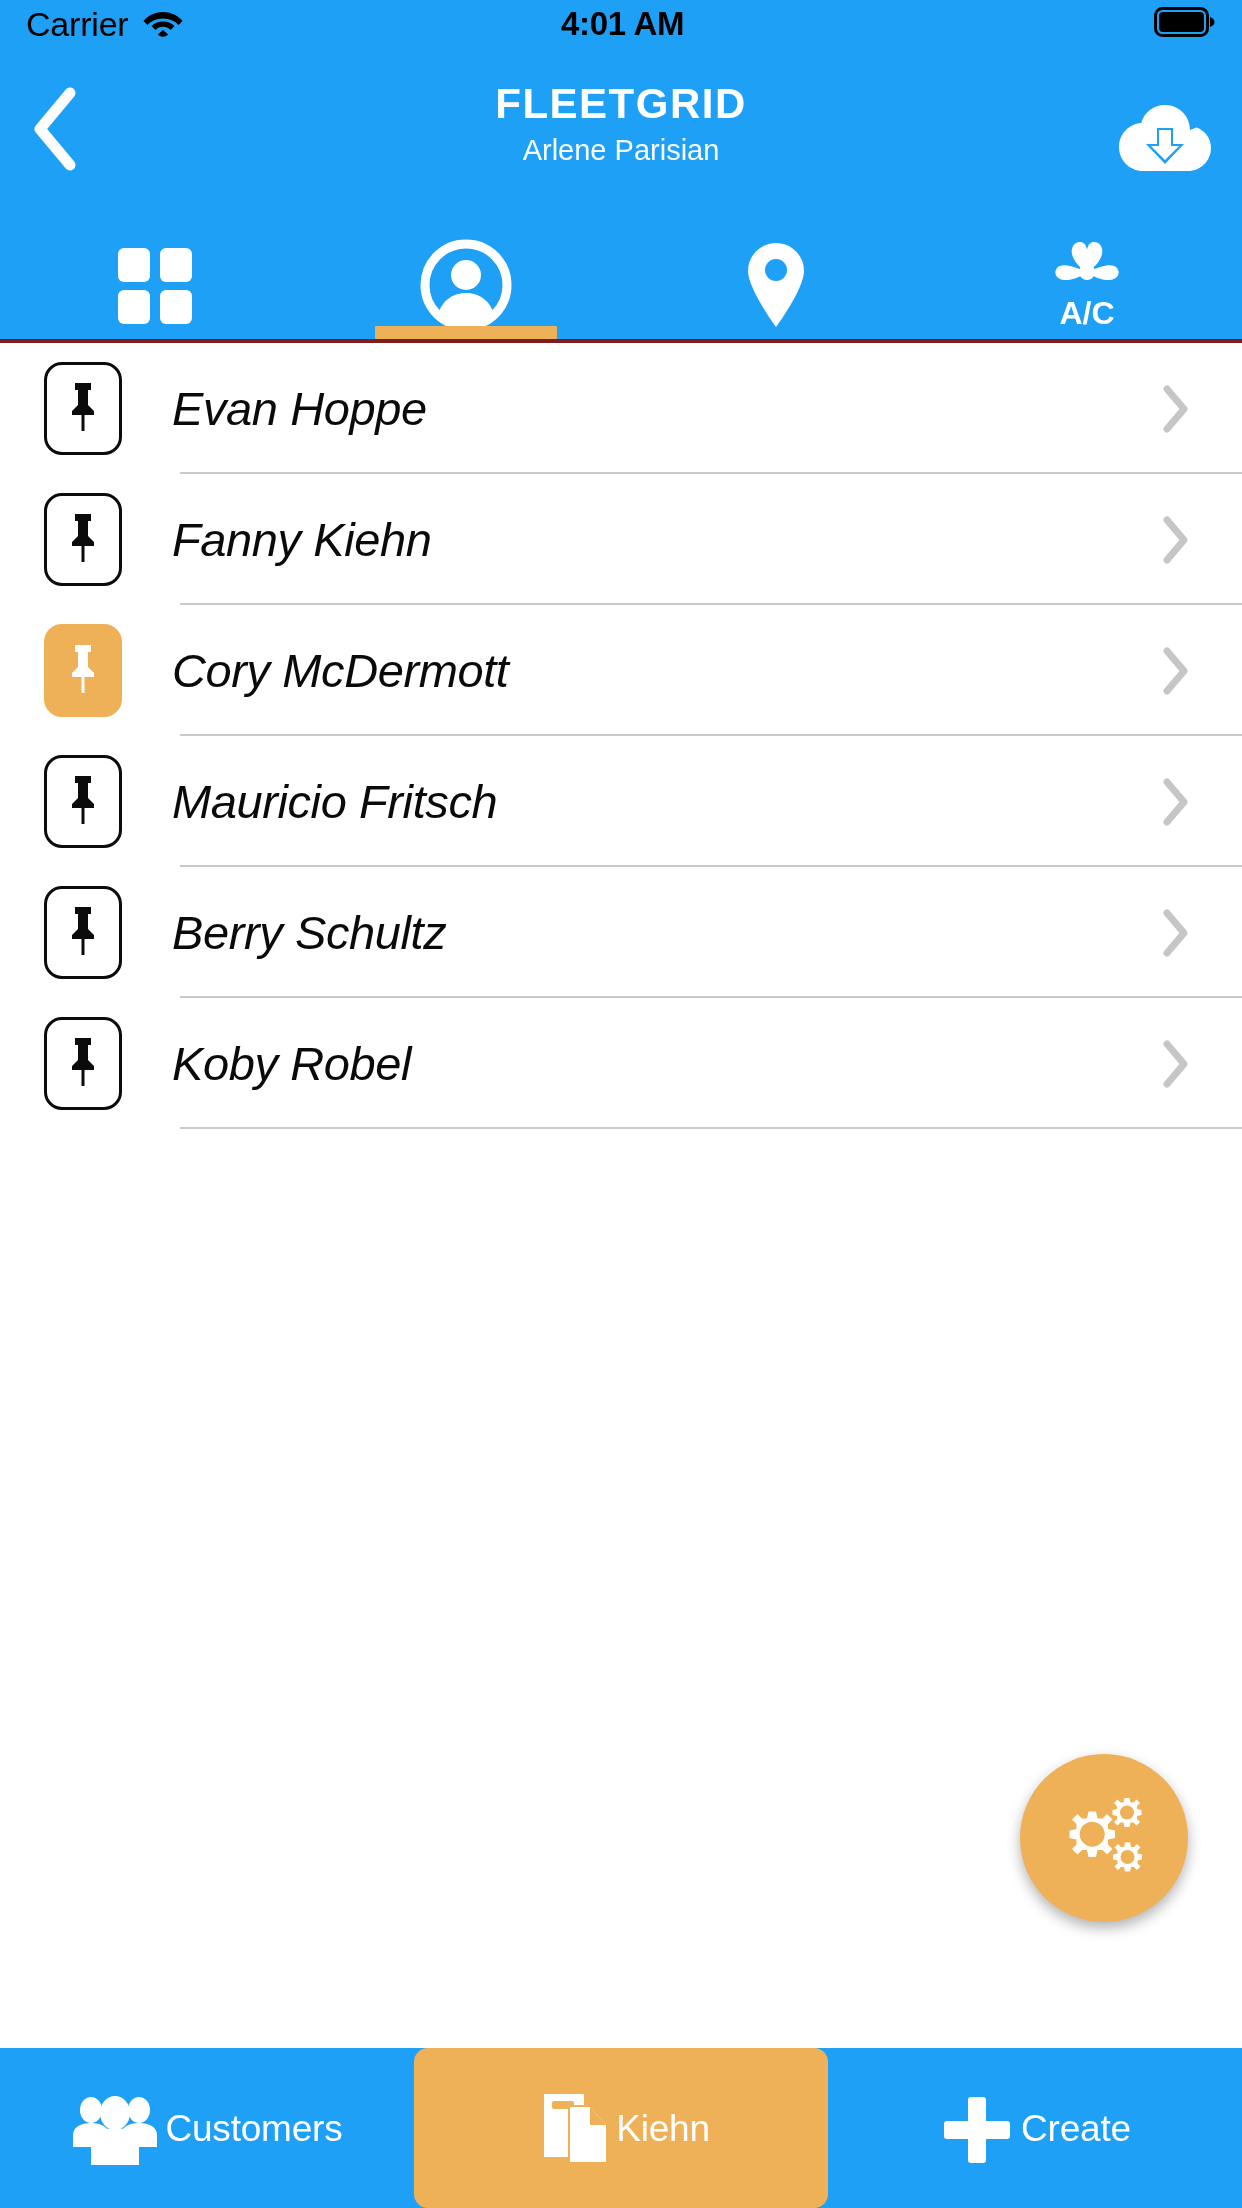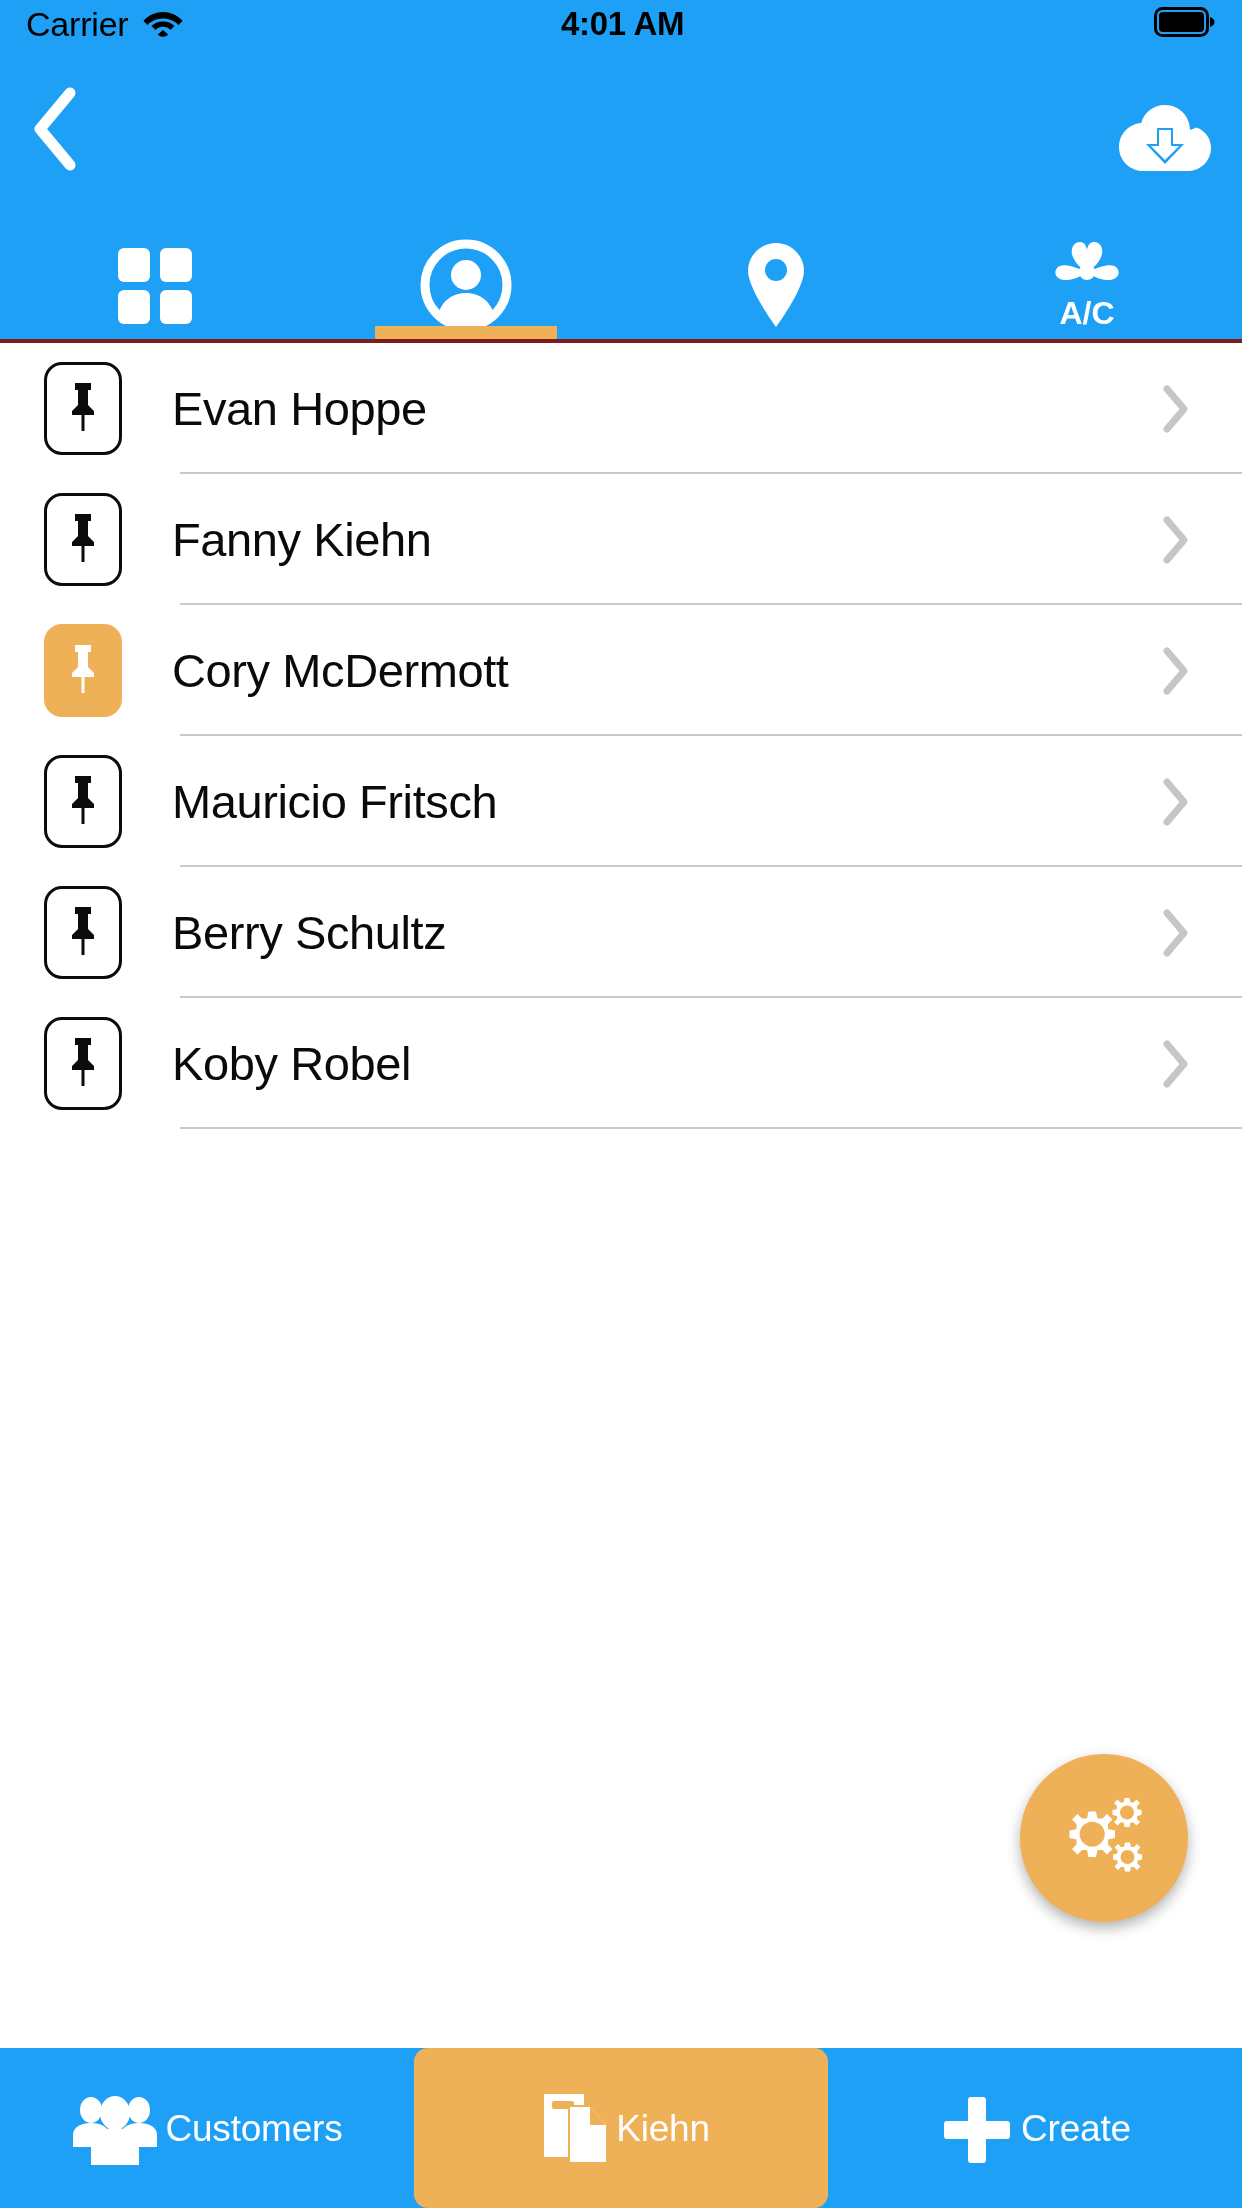--- a/index.html
+++ b/index.html
@@ -183,20 +183,21 @@
   .pin-box.pinned {
     background: #efb157;
     border-color: #efb157;
   }
   .row-name {
     margin-left: 50px;
     font-size: 47px;
     color: #0a0a0a;
     letter-spacing: -0.4px;
     white-space: nowrap;
+    font-style: italic;
   }
   .chevron {
     margin-left: auto;
     display: flex;
     align-items: center;
     justify-content: center;
     width: 44px;
   }
   .row-sep {
     position: absolute;
@@ -285,20 +286,24 @@
     </div>
   </div>
 
   <div class="nav-bar">
     <div class="back-btn">
       <span>
         <svg width="50" height="84" viewBox="0 0 50 84">
           <path d="M40 6 L10 42 L40 78" fill="none" stroke="#ffffff" stroke-width="11" stroke-linecap="round" stroke-linejoin="round"></path>
         </svg>
       </span>
+    </div>
+    <div class="nav-titles">
+      <div class="nav-title">FLEETGRID</div>
+      <div class="nav-subtitle">Arlene Parisian</div>
     </div>
     <div class="download-btn">
       <span>
         <svg width="96" height="72" viewBox="0 0 96 72">
           <path d="M74 28 C74 14 63 3 49 3 C37.5 3 28 10.5 25.2 21 C12.5 22 3 32.4 3 45 C3 58.3 13.7 69 27 69 L72 69 C84.7 69 95 58.7 95 46 C95 36.6 89 28.6 80.5 25.6 Z" fill="#ffffff"></path>
           <path d="M41 26 L57 26 L57 42 L68 42 L49 62 L30 42 L41 42 Z" fill="#1fa0f7"></path>
           <path d="M43 28 L55 28 L55 44 L63 44 L49 58 L35 44 L43 44 Z" fill="#ffffff"></path>
         </svg>
       </span>
     </div>

